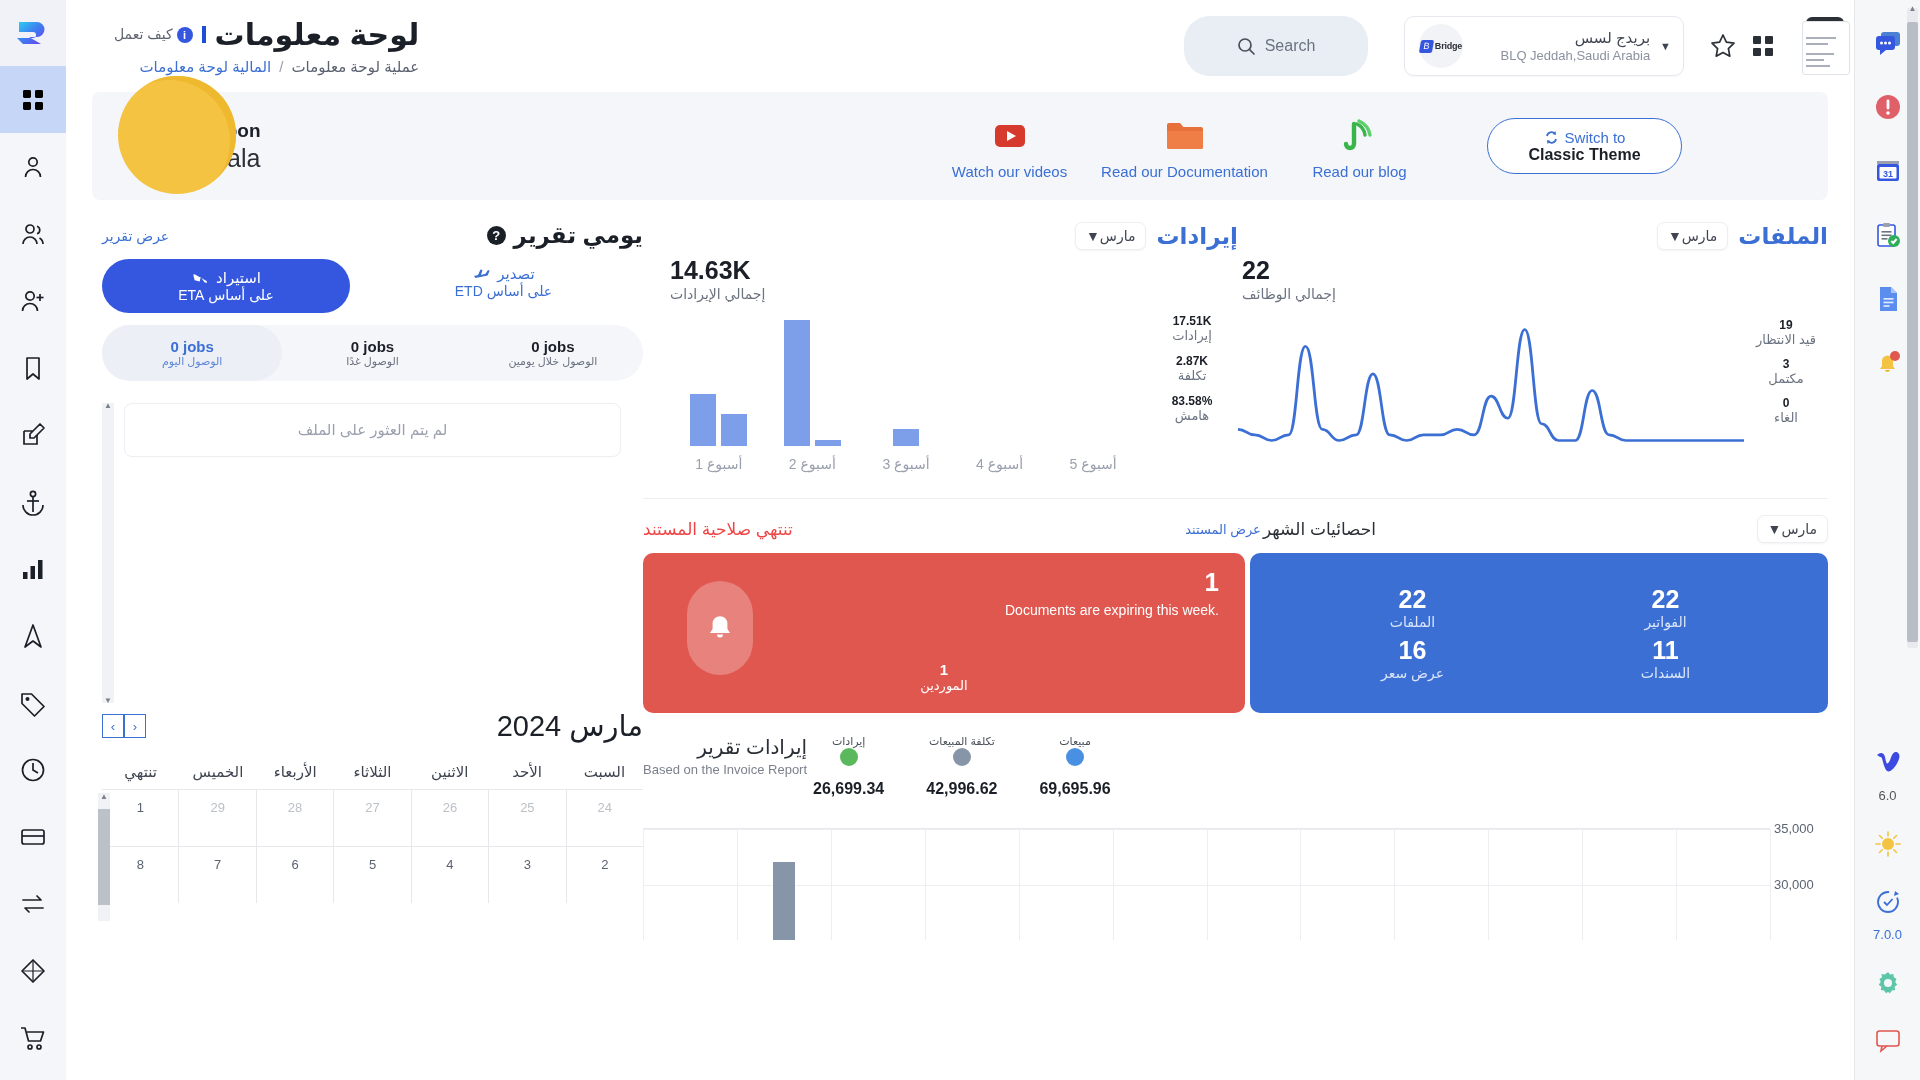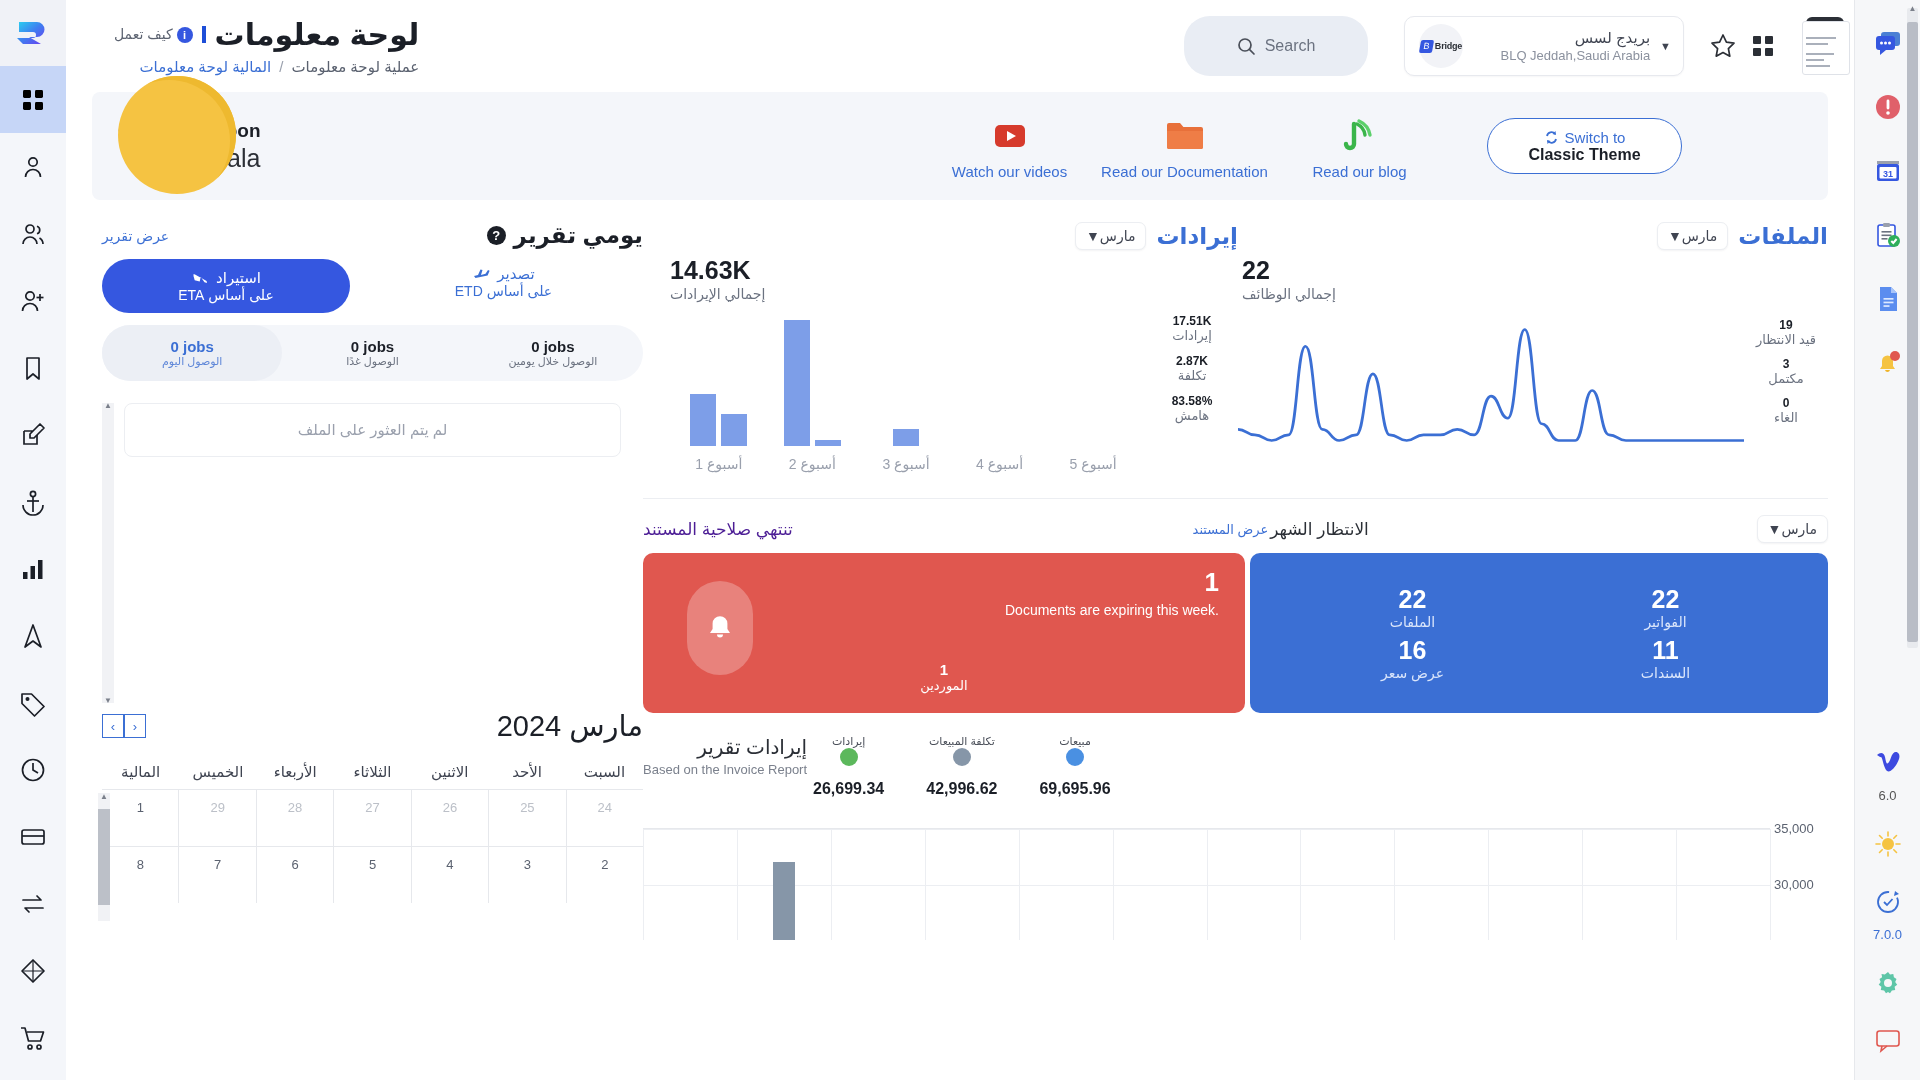--- a/index.html
+++ b/index.html
@@ -128,21 +128,21 @@
     justify-content:flex-start; padding:0 6px; direction:ltr; }
   .rev-grp { width:114px; display:flex; align-items:flex-end; justify-content:center; gap:5px; }
   .rev-bar { width:26px; background:#7d9ee8; }
   .rev-labels { position:absolute; left:0; right:0; bottom:0; display:flex; direction:ltr; padding:0 6px;}
   .rev-labels div { width:114px; text-align:center; font-size:14px; color:#9aa0ad; }
 
   .divider { height:1px; background:#eceef2; margin:16px 0 0 0; }
 
   
   .stats-head { display:flex; align-items:center; margin-top:16px; }
-  .stats-head .t1 { font-size:17px; color:#4c1d95; margin-right:12px; }
+  .stats-head .t1 { font-size:17px; color:#ef4444; margin-right:12px; }
   .stats-head .mid { margin-right:auto; margin-left:auto; display:flex; align-items:center; gap:2px;}
   .stats-head .t2 { font-size:17px; color:#2b2f36; }
   .stats-head .viewdoc { font-size:13px; color:#3b6fd4; }
   .stats-head .mo2 { margin-left:0; }
   .stat-row { display:flex; gap:5px; margin-top:10px; }
   .red-card { flex:1 1 0; background:#e0574f; border-radius:10px; height:160px; position:relative;
      padding:14px 26px; color:#fff; }
   .red-card .big { font-size:26px; font-weight:bold; text-align:right; }
   .red-card .sm { font-size:14px; text-align:right; margin-top:4px; direction:ltr; }
   .red-card .sup { position:absolute; bottom:20px; right:0; left:0; text-align:center; }
@@ -553,21 +553,21 @@
           </div>
         </div>
 
         <div class="divider"></div>
 
         <div class="stats-head">
           <div class="mo-pill mo2">
             <span>مارس</span><span>▼</span>
           </div>
           <div class="mid">
-            <span class="t2">الانتظار الشهر</span>
+            <span class="t2">احصائيات الشهر</span>
             <span class="viewdoc">عرض المستند</span>
           </div>
           <div class="t1">تنتهي صلاحية المستند</div>
         </div>
 
         <div class="stat-row">
           <div class="blue-card">
             <div class="bc-item">
               <div class="n">22</div>
               <div class="l">الفواتير</div>
@@ -721,21 +721,21 @@
           <div class="cal-sb">
               <i></i>
             </div>
           <div class="cal-hdr" id="cal-hdr">
               <div>السبت</div>
               <div>الأحد</div>
               <div>الاثنين</div>
               <div>الثلاثاء</div>
               <div>الأربعاء</div>
               <div>الخميس</div>
-              <div>المالية</div>
+              <div>تنتهي</div>
             </div>
           <div id="cal-body">
               <div class="cal-row">
                 <div class="dim">24</div>
                 <div class="dim">25</div>
                 <div class="dim">26</div>
                 <div class="dim">27</div>
                 <div class="dim">28</div>
                 <div class="dim">29</div>
                 <div>1</div>

